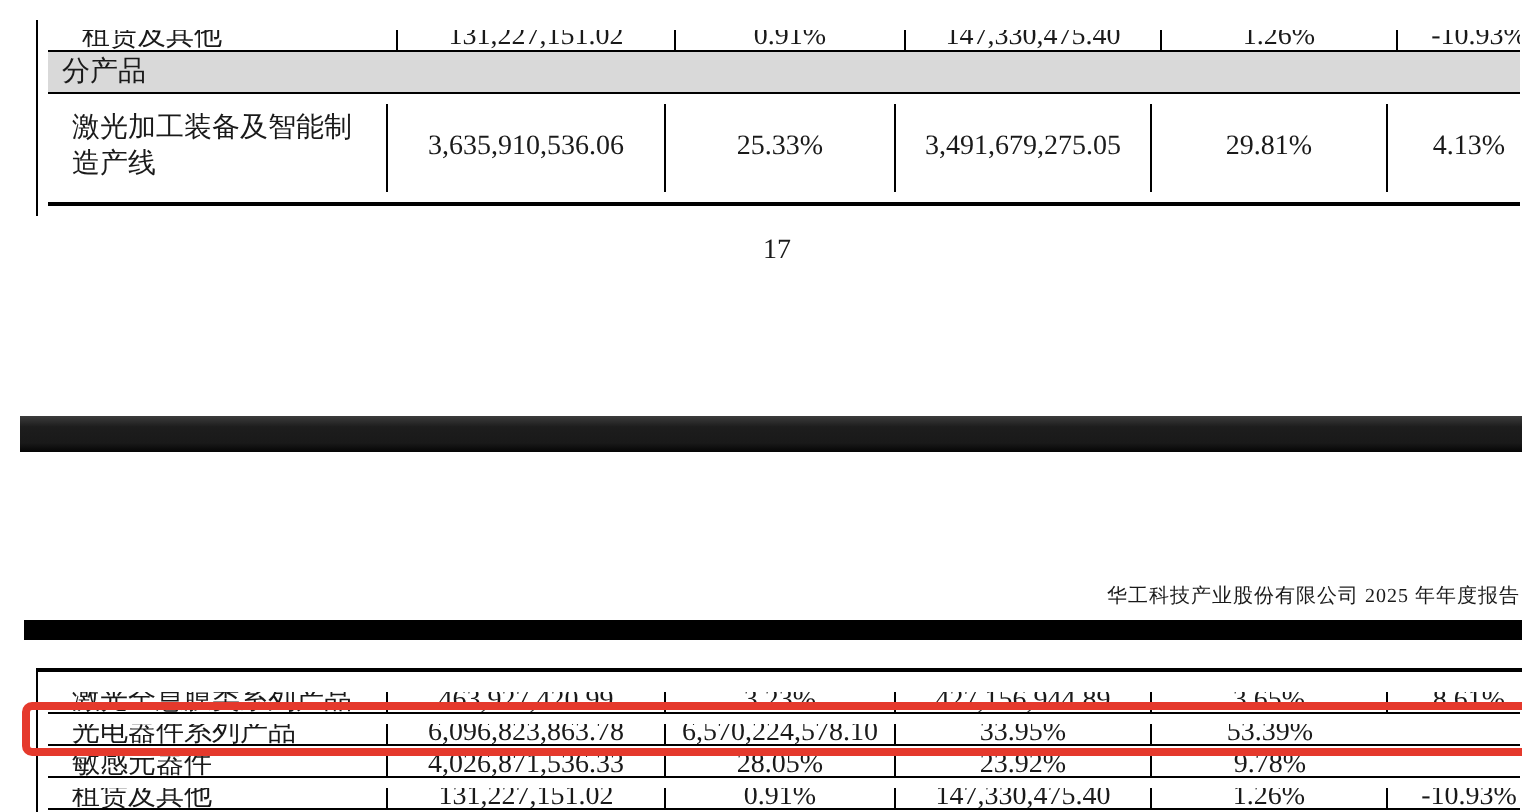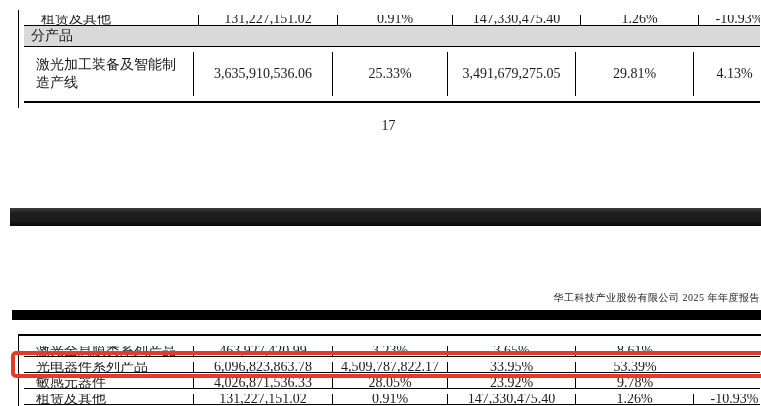--- a/index.html
+++ b/index.html
@@ -78,27 +78,28 @@
   <div class="sepbar"></div>
 
   <div class="doc-header">华工科技产业股份有限公司 2025 年年度报告</div>
   <div class="header-rule"></div>
 
   <div class="tbl p18">
     <div class="trow">
       <div class="cell label-cell">激光全息膜类系列产品</div>
       <div class="cell">463,927,420.99</div>
       <div class="cell">3.23%</div>
+      <div class="cell">427,156,944.89</div>
       <div class="cell">3.65%</div>
       <div class="cell">8.61%</div>
     </div>
     <div class="trow">
       <div class="cell label-cell">光电器件系列产品</div>
       <div class="cell">6,096,823,863.78</div>
-      <div class="cell">4,509,787,822.17</div>
+      <div class="cell">6,570,224,578.10</div>
       <div class="cell">33.95%</div>
       <div class="cell">53.39%</div>
     </div>
     <div class="trow">
       <div class="cell label-cell">敏感元器件</div>
       <div class="cell">4,026,871,536.33</div>
       <div class="cell">28.05%</div>
       <div class="cell">23.92%</div>
       <div class="cell">9.78%</div>
     </div>

